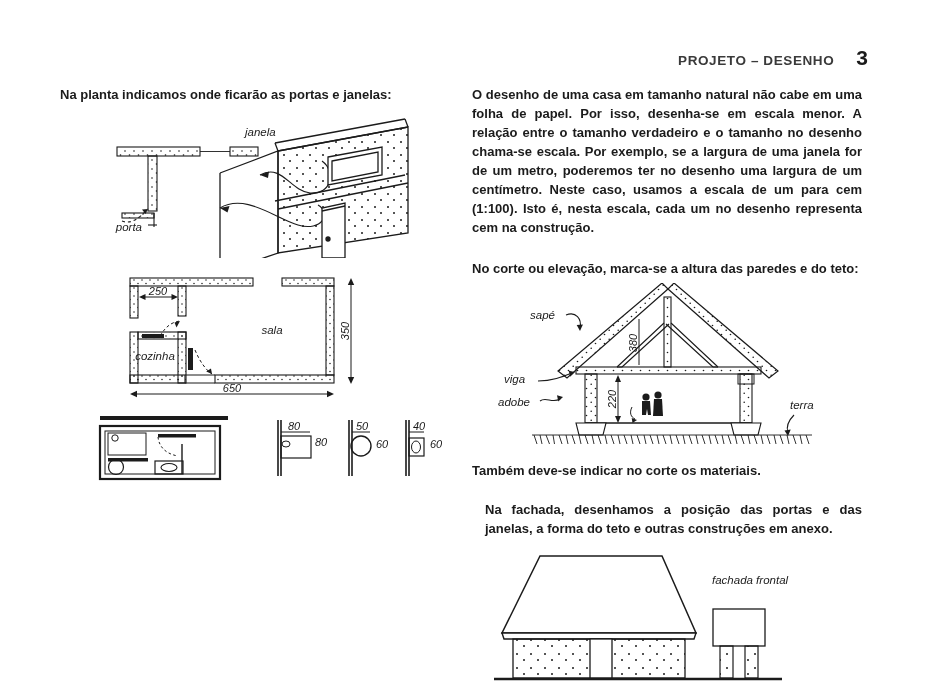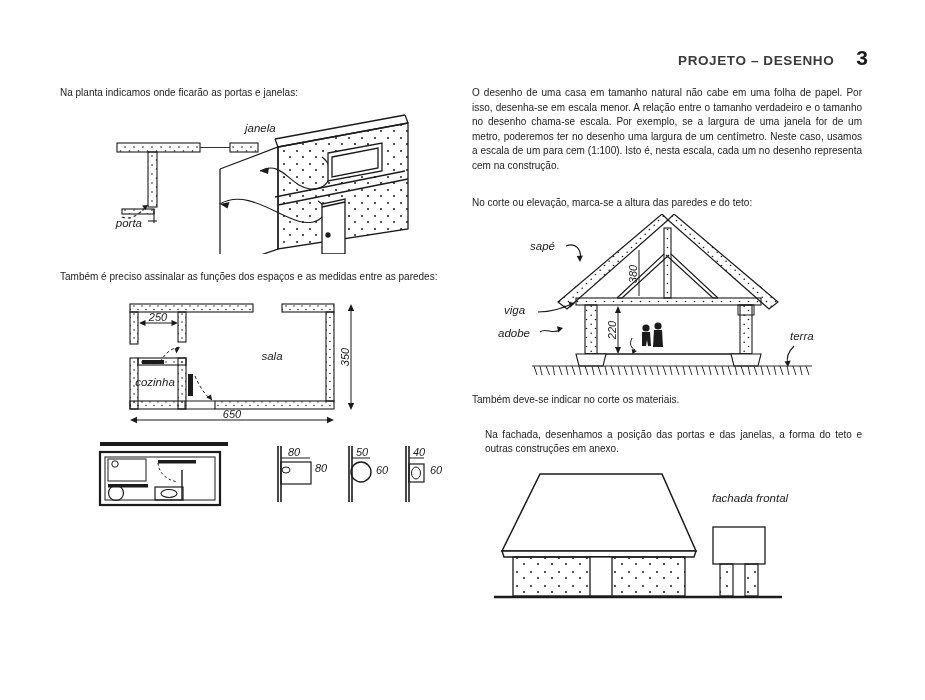--- a/index.html
+++ b/index.html
@@ -46,24 +46,25 @@
   .col {
     position: absolute;
     top: 86px;
     width: 390px;
   }
   .col-left  { left: 60px; }
   .col-right { left: 472px; }
 
   p.para {
     margin: 0 0 0 0;
-    font-size: 10px;
+    font-size: 13px;
     line-height: 1.46;
     text-align: justify;
     color: #1b1b1b;
+    font-weight: bold;
   }
   p.para.nojust { text-align: left; }
 
   .fig {
     position: relative;
     margin: 0;
   }
   .fig svg { display: block; }
 
   
@@ -161,21 +162,20 @@
           <path d="M 218 96 L 348 70"></path>
           <path d="M 215 88 L 345 62"></path>
 
           <path d="M 262 95 L 262 145 L 285 145 L 285 90 Z" fill="#ffffff"></path>
           <path d="M 262 98 L 285 93"></path>
           <circle cx="268" cy="126" r="2" fill="#1b1b1b"></circle>
         </g>
       </svg>
     </div>
 
-    <p class="para" style="margin-top:16px;">Também é preciso assinalar as funções dos espaços e as medidas entre as paredes:</p>
 
     <div class="fig" style="margin-top:12px;">
       <svg width="390" height="130" viewBox="0 0 390 130">
         <defs>
           <pattern id="dotsA" width="8" height="8" patternUnits="userSpaceOnUse">
             <circle cx="2" cy="2" r="0.75" fill="#1b1b1b"></circle>
             <circle cx="6" cy="5.5" r="0.75" fill="#1b1b1b"></circle>
           </pattern>
         </defs>
 

